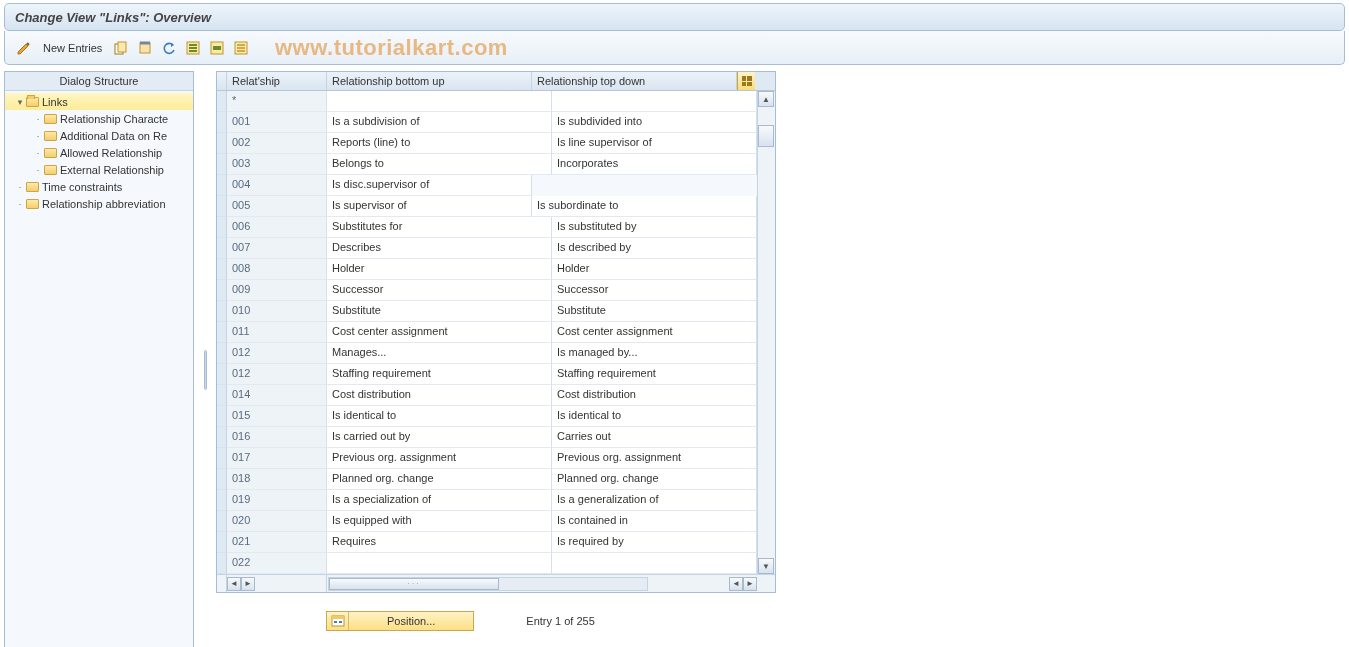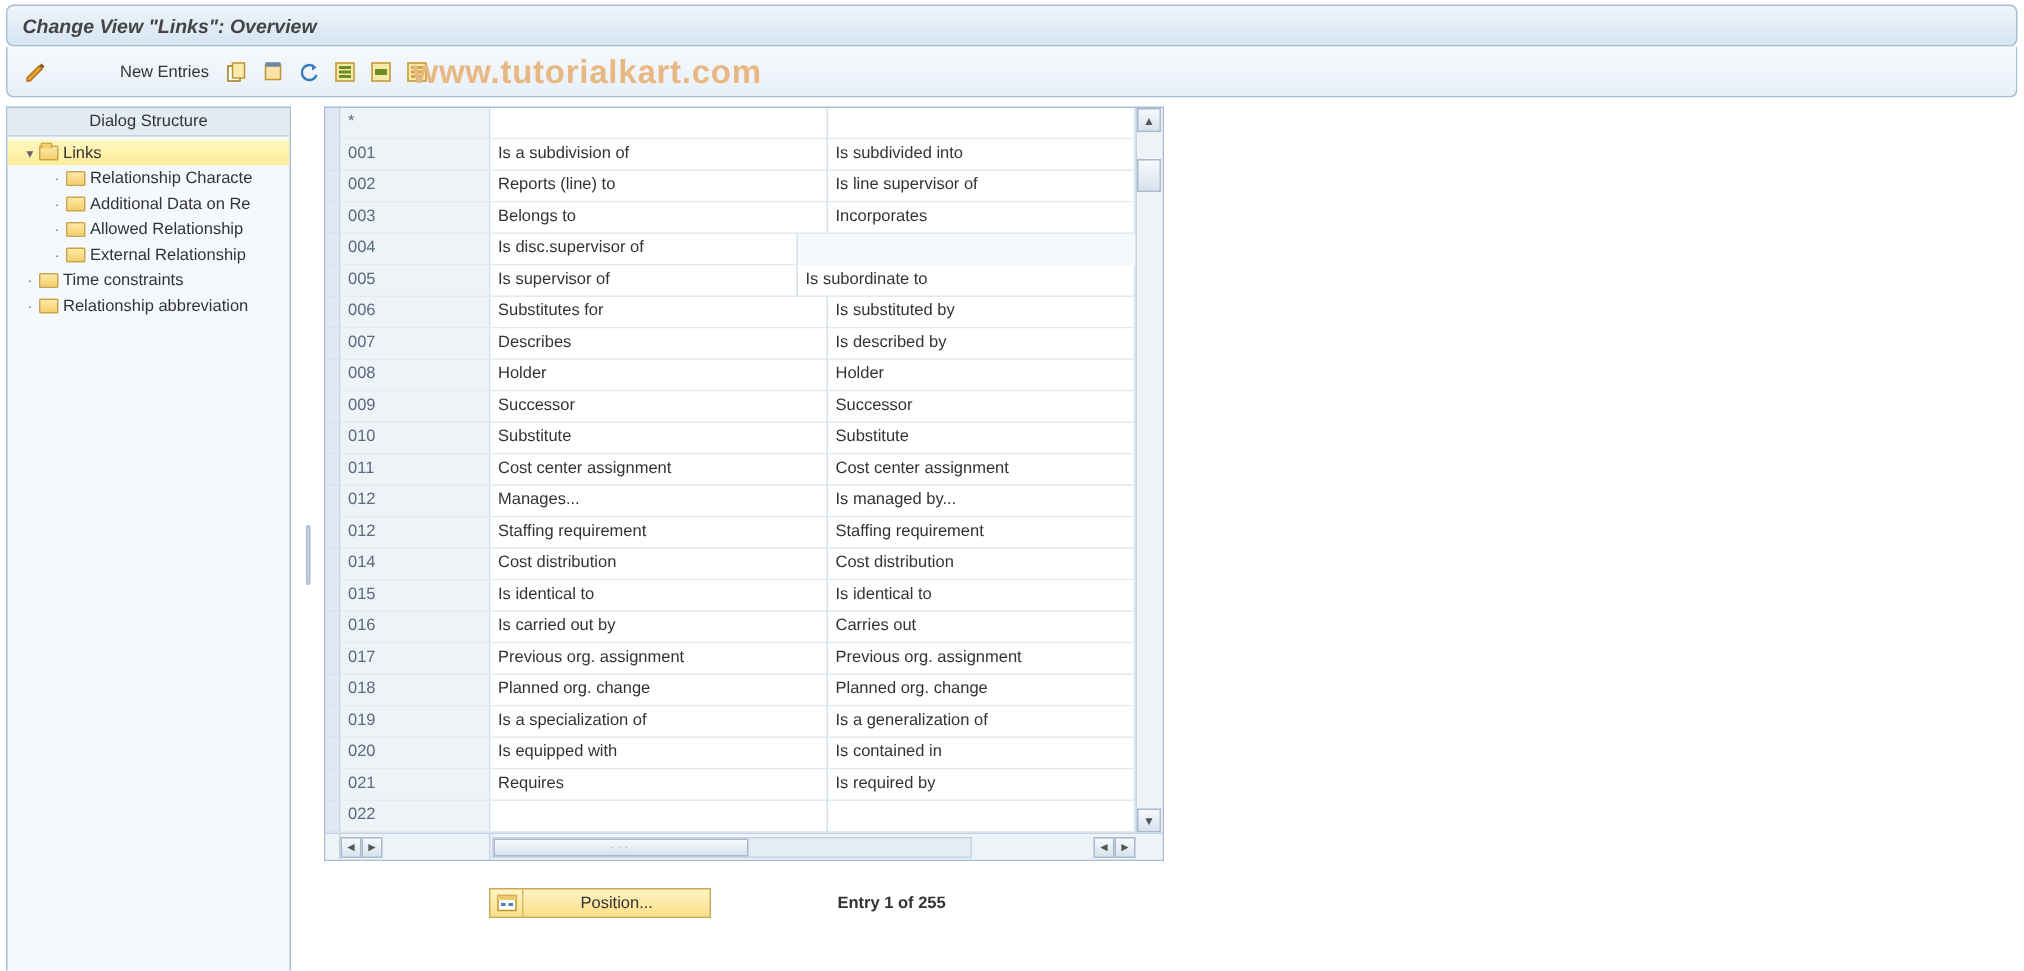--- a/index.html
+++ b/index.html
@@ -25,21 +25,21 @@
     border-radius: 0 0 5px 5px;
     margin: 0 4px;
     display: flex; align-items: center;
     padding-left: 10px; gap: 6px;
     position: relative;
   }
   .tb-icon {
     width: 18px; height: 18px; display:flex; align-items:center; justify-content:center;
     cursor: pointer;
   }
-  .tb-text { font-size: 11px; color: #333; padding: 0 4px; cursor: pointer; margin-left: 37px; }
+  .tb-text { font-size: 11px; color: #333; padding: 0 4px; cursor: pointer; }
   .watermark { position:absolute; left:270px; color:#e8b882; font-size:22px; font-weight:bold; letter-spacing:0.5px; pointer-events:none; }
 
   
   .body-area { display:flex; margin: 6px 4px 0 4px; gap: 8px; height: 598px; }
   .tree-panel { width: 190px; border:1px solid #a7bdd6; background:#f5f9fd; position:relative; display:flex; flex-direction:column; }
   .tree-header { background:#e3ecf5; border-bottom:1px solid #c5d4e3; padding:3px 6px; font-size:11px; color:#333;text-align:center; }
   .tree-body { flex:1; padding: 2px 0; overflow:hidden; }
   .tree-row { display:flex; align-items:center; height:17px; padding-left:4px; white-space:nowrap; overflow:hidden; cursor:pointer; }
   .tree-row.selected { background: linear-gradient(to bottom,#fff7c2,#fdec9a); }
   .tree-indent { display:inline-block; }
@@ -79,25 +79,25 @@
   .grid-hscroll { height:18px; background:#eef3f8; border-top:1px solid #c5d4e3; display:flex; position:relative; }
   .ghs-lpad { width:10px; border-right:1px solid #c5d4e3; }
   .ghs-zone { position:relative; display:flex; align-items:center; }
   .ghs-zone.z1 { width:100px; border-right:1px solid #c5d4e3; }
   .ghs-zone.z2 { flex:1; }
   .ghs-btn { width:14px; height:14px; background:linear-gradient(to bottom,#f7fafd,#d7e2ee); border:1px solid #aab9cb; display:flex; align-items:center; justify-content:center; font-size:8px; color:#555; cursor:pointer; }
   .ghs-track { flex:1; height:14px; background:#e5ecf3; border:1px solid #c5d4e3; margin:0 1px; position:relative; }
   .ghs-thumb { position:absolute; left:0; top:0; height:100%; background:linear-gradient(to bottom,#f7fafd,#d7e2ee); border:1px solid #aab9cb; display:flex; align-items:center; justify-content:center; color:#9aa8b8; font-size:8px; letter-spacing:2px; }
 
   
-  .table-footer { display:flex; align-items:center; margin-top:18px; padding-left:110px; gap:84px; }
+  .table-footer { display:flex; align-items:center; margin-top:18px; padding-left:110px; gap:52px; }
   .pos-btn { display:flex; align-items:center; background:linear-gradient(to bottom,#fff3c6,#fcdf86); border:1px solid #cba84e; height:20px; cursor:pointer; }
   .pos-icon { width:22px; height:100%; display:flex; align-items:center; justify-content:center; border-right:1px solid #d7b96b; }
   .pos-label { padding:0 38px; font-size:11px; color:#333; }
-  .entry-text { font-size:11px; color:#333;font-weight:bold; }
+  .entry-text { font-size:11px; color:#333; }
 
   svg { display:block; }
 </style>
 </head>
 <body>
 
 <div class="titlebar">Change View "Links": Overview</div>
 
 <div class="toolbar">
   <div class="tb-icon">
@@ -214,20 +214,34 @@
       </div>
 
   </div>
 
   <div class="splitter">
       <div class="splitter-handle"></div>
     </div>
 
   <div class="table-panel">
     <div class="grid-wrap">
+      <div class="grid-head">
+        <div class="gh-sel"></div>
+        <div class="gh-cell gh-c1">Relat'ship</div>
+        <div class="gh-cell gh-c2">Relationship bottom up</div>
+        <div class="gh-cell gh-c3">Relationship top down</div>
+        <div class="gh-cfg">
+          <div class="cfg-icon">
+              <span></span>
+              <span></span>
+              <span></span>
+              <span></span>
+            </div>
+        </div>
+      </div>
       <div class="grid-body">
         <div class="rows" id="grid-rows">
             <div class="grow">
               <div class="gsel"></div>
               <div class="gc gc1">*</div>
               <div class="gc gc2"></div>
               <div class="gc gc3"></div>
             </div>
             <div class="grow">
               <div class="gsel"></div>

